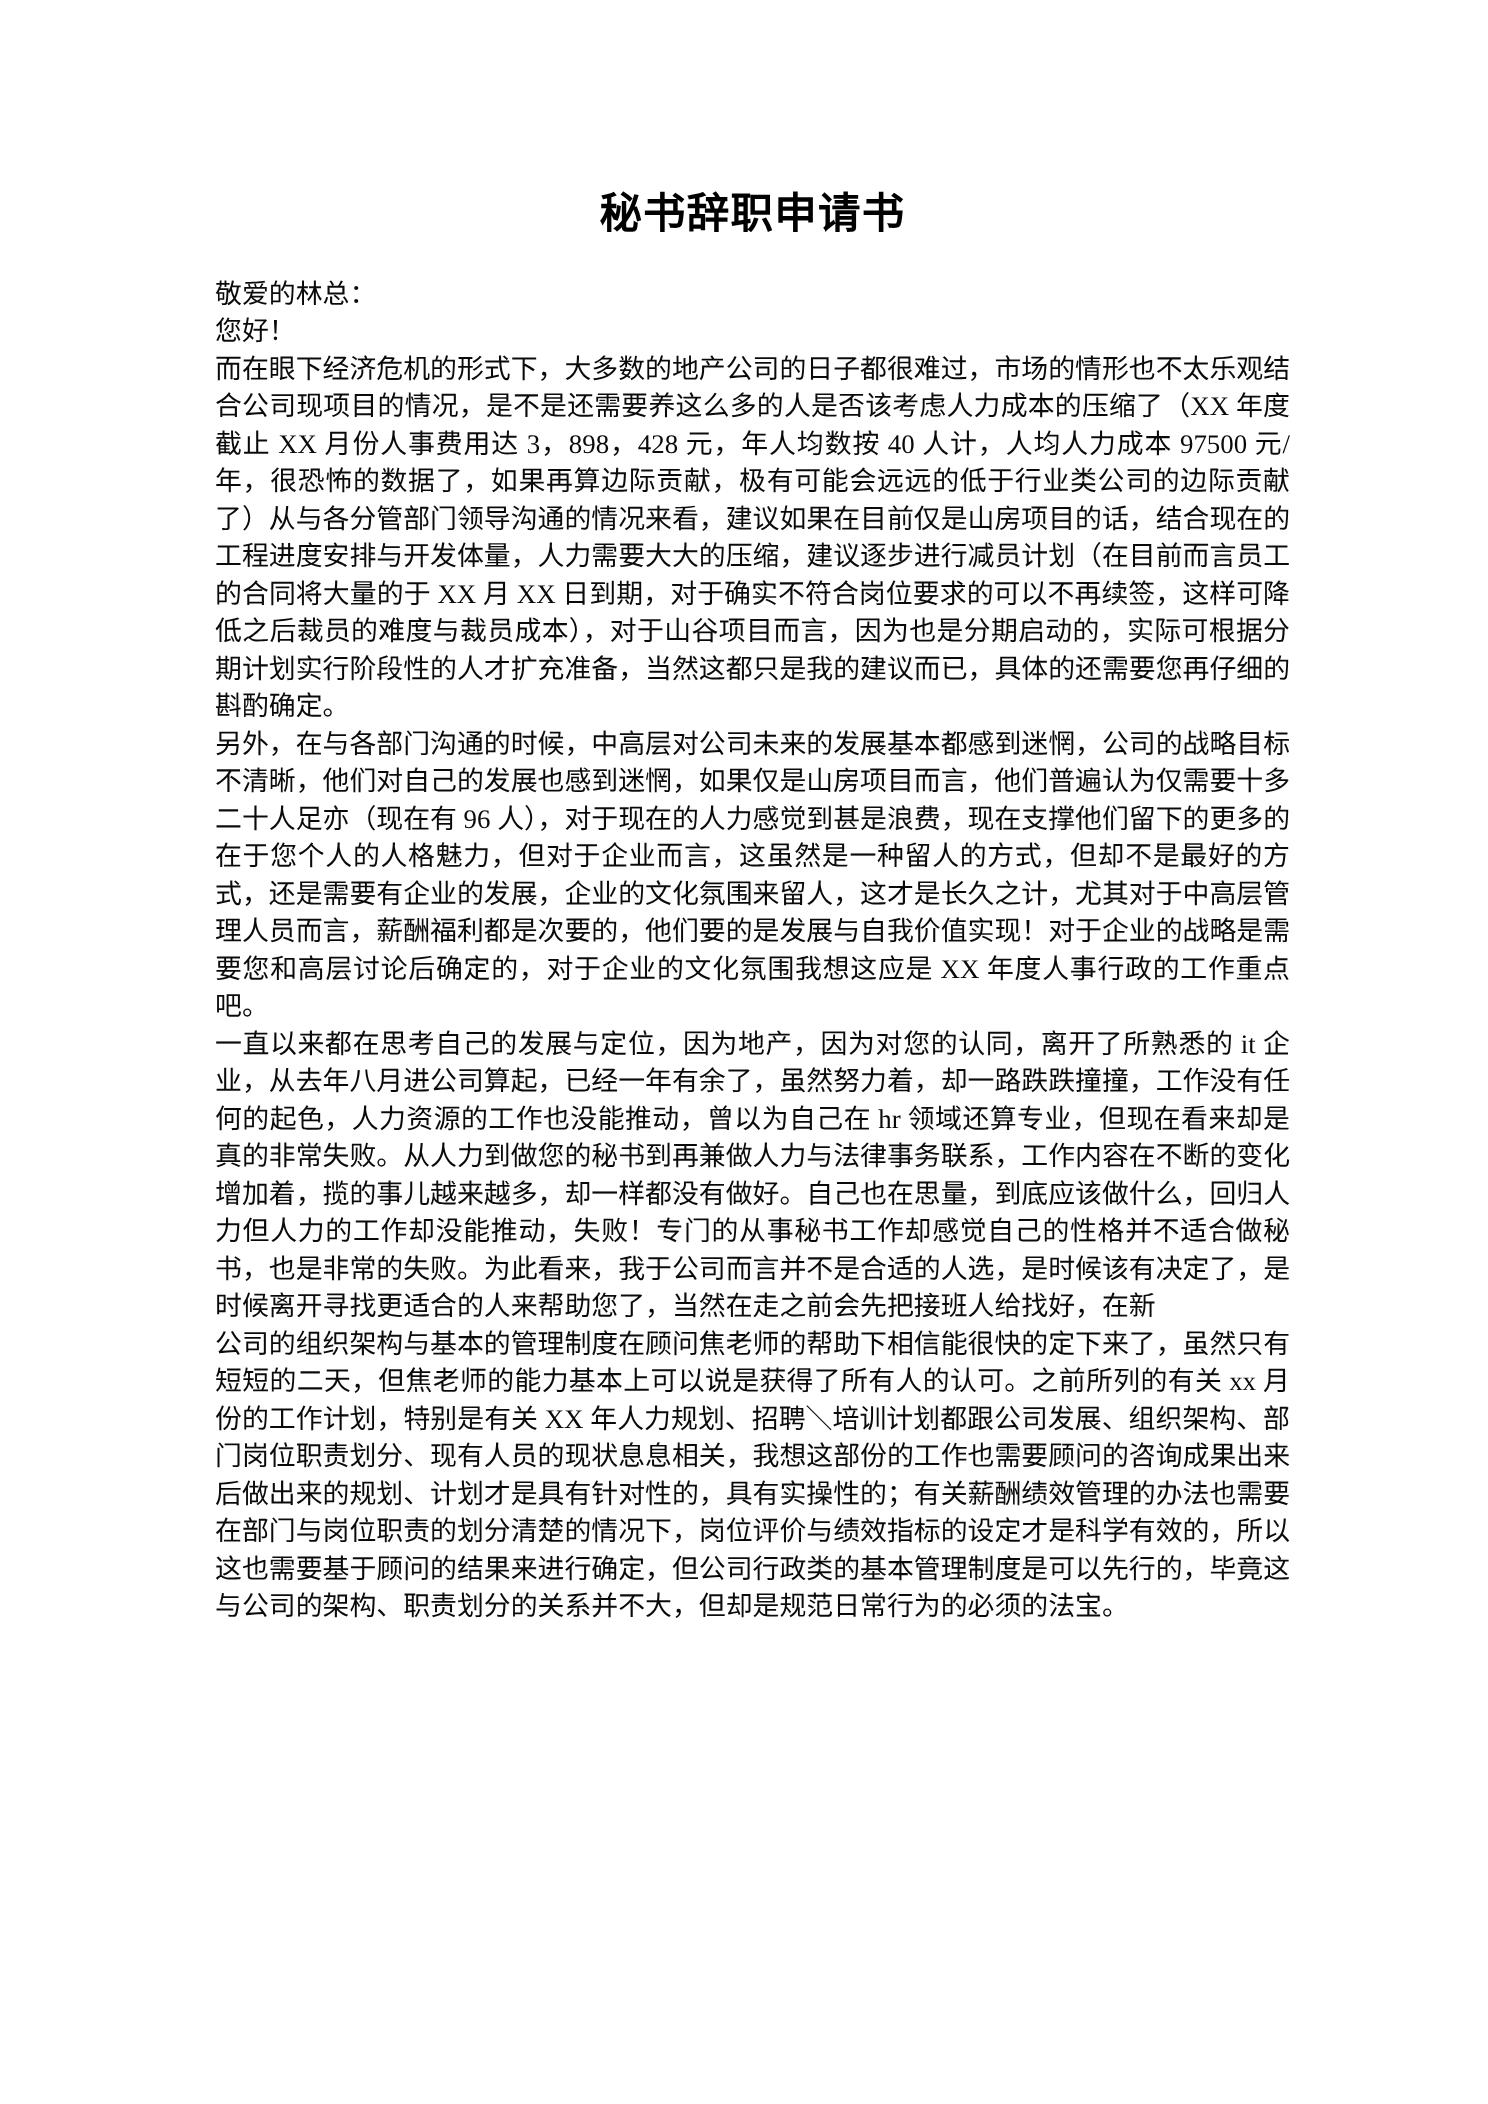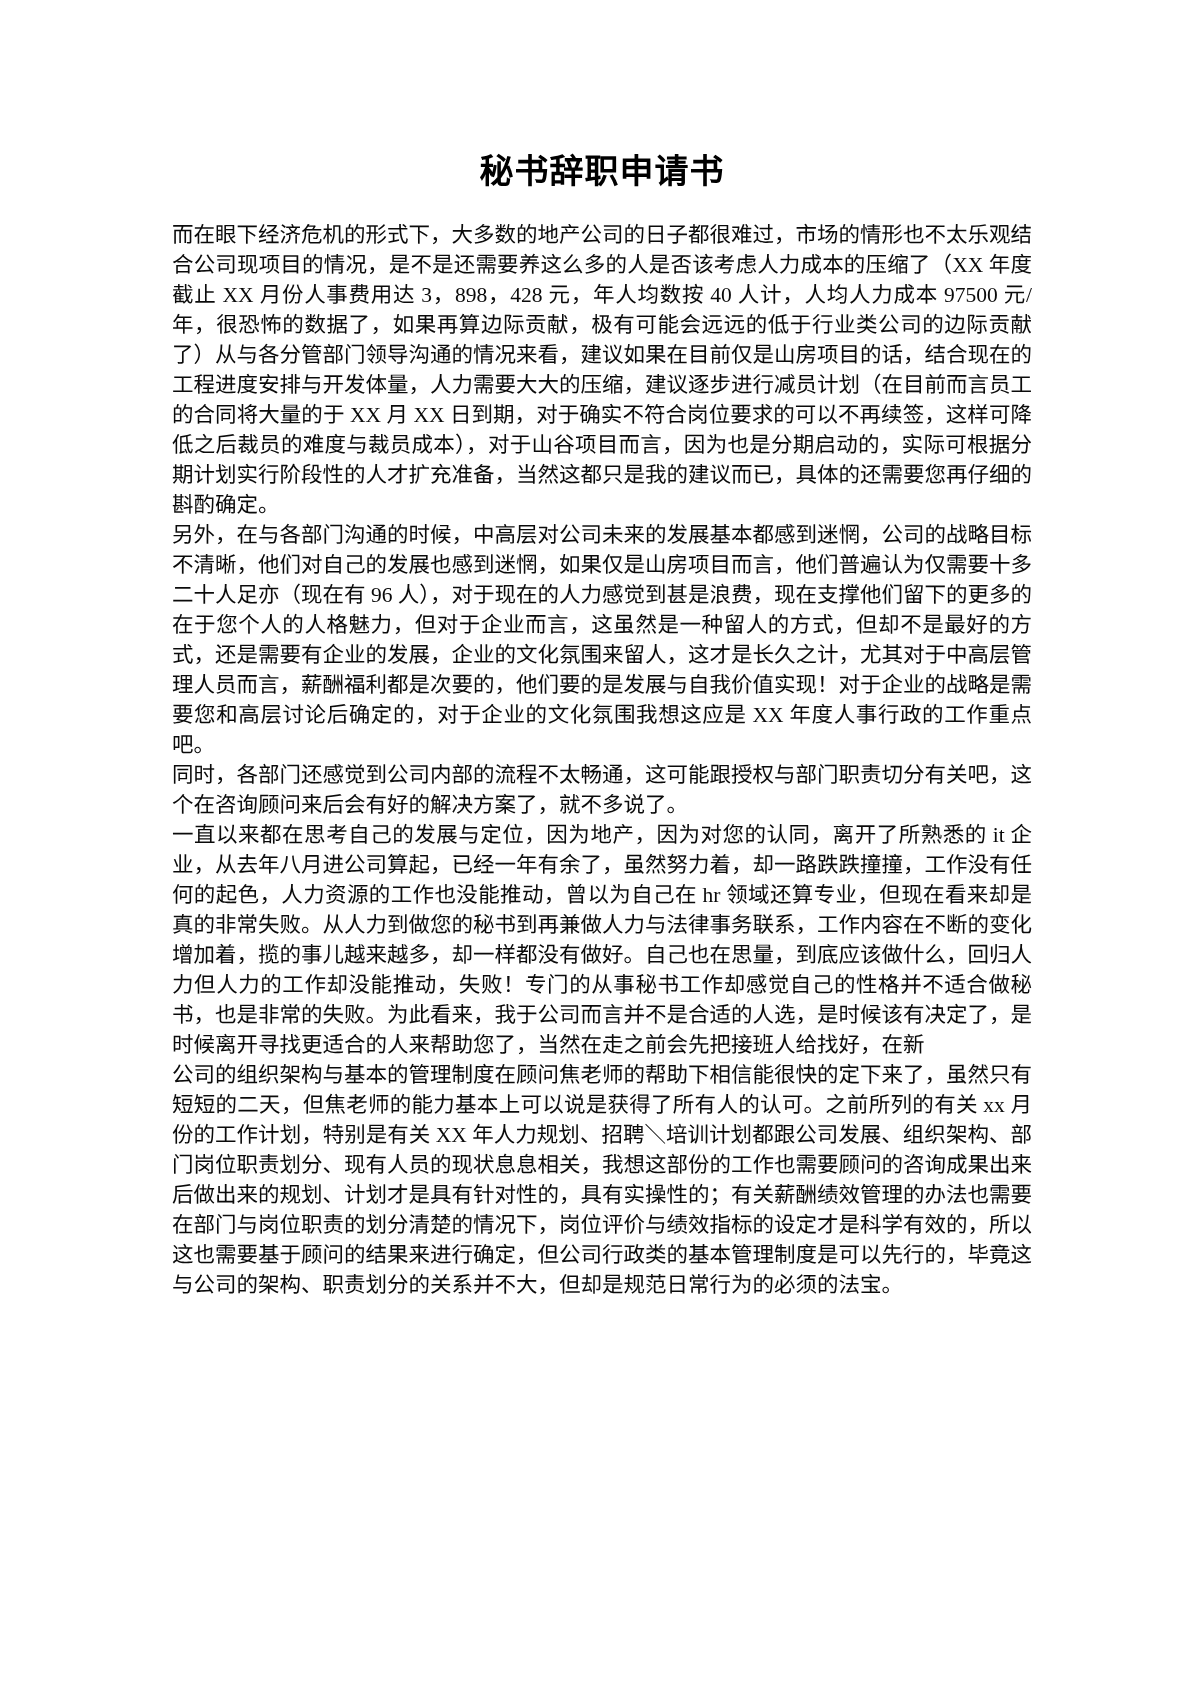--- a/index.html
+++ b/index.html
@@ -34,26 +34,27 @@
     text-justify: inter-character;
     word-break: break-all;
   }
 </style>
 </head>
 <body>
 
 <div class="page">
   <h1 class="doc-title">秘书辞职申请书</h1>
 
+  <p class="doc-line">敬爱的林总：</p>
 
+  <p class="doc-line">您好！</p>
 
 
 
   <p class="doc-para">而在眼下经济危机的形式下，大多数的地产公司的日子都很难过，市场的情形也不太乐观结合公司现项目的情况，是不是还需要养这么多的人是否该考虑人力成本的压缩了（XX 年度截止 XX 月份人事费用达 3，898，428 元，年人均数按 40 人计，人均人力成本 97500 元/年，很恐怖的数据了，如果再算边际贡献，极有可能会远远的低于行业类公司的边际贡献了）从与各分管部门领导沟通的情况来看，建议如果在目前仅是山房项目的话，结合现在的工程进度安排与开发体量，人力需要大大的压缩，建议逐步进行减员计划（在目前而言员工的合同将大量的于 XX 月 XX 日到期，对于确实不符合岗位要求的可以不再续签，这样可降低之后裁员的难度与裁员成本），对于山谷项目而言，因为也是分期启动的，实际可根据分期计划实行阶段性的人才扩充准备，当然这都只是我的建议而已，具体的还需要您再仔细的斟酌确定。</p>
 
   <p class="doc-para">另外，在与各部门沟通的时候，中高层对公司未来的发展基本都感到迷惘，公司的战略目标不清晰，他们对自己的发展也感到迷惘，如果仅是山房项目而言，他们普遍认为仅需要十多二十人足亦（现在有 96 人），对于现在的人力感觉到甚是浪费，现在支撑他们留下的更多的在于您个人的人格魅力，但对于企业而言，这虽然是一种留人的方式，但却不是最好的方式，还是需要有企业的发展，企业的文化氛围来留人，这才是长久之计，尤其对于中高层管理人员而言，薪酬福利都是次要的，他们要的是发展与自我价值实现！对于企业的战略是需要您和高层讨论后确定的，对于企业的文化氛围我想这应是 XX 年度人事行政的工作重点吧。</p>
 
-  <p class="doc-para">同时，各部门还感觉到公司内部的流程不太畅通，这可能跟授权与部门职责切分有关吧，这个在咨询顾问来后会有好的解决方案了，就不多说了。</p>
 
   <p class="doc-para">一直以来都在思考自己的发展与定位，因为地产，因为对您的认同，离开了所熟悉的 it 企业，从去年八月进公司算起，已经一年有余了，虽然努力着，却一路跌跌撞撞，工作没有任何的起色，人力资源的工作也没能推动，曾以为自己在 hr 领域还算专业，但现在看来却是真的非常失败。从人力到做您的秘书到再兼做人力与法律事务联系，工作内容在不断的变化增加着，揽的事儿越来越多，却一样都没有做好。自己也在思量，到底应该做什么，回归人力但人力的工作却没能推动，失败！专门的从事秘书工作却感觉自己的性格并不适合做秘书，也是非常的失败。为此看来，我于公司而言并不是合适的人选，是时候该有决定了，是时候离开寻找更适合的人来帮助您了，当然在走之前会先把接班人给找好，在新</p>
 
   <p class="doc-para">公司的组织架构与基本的管理制度在顾问焦老师的帮助下相信能很快的定下来了，虽然只有短短的二天，但焦老师的能力基本上可以说是获得了所有人的认可。之前所列的有关 xx 月份的工作计划，特别是有关 XX 年人力规划、招聘＼培训计划都跟公司发展、组织架构、部门岗位职责划分、现有人员的现状息息相关，我想这部份的工作也需要顾问的咨询成果出来后做出来的规划、计划才是具有针对性的，具有实操性的；有关薪酬绩效管理的办法也需要在部门与岗位职责的划分清楚的情况下，岗位评价与绩效指标的设定才是科学有效的，所以这也需要基于顾问的结果来进行确定，但公司行政类的基本管理制度是可以先行的，毕竟这与公司的架构、职责划分的关系并不大，但却是规范日常行为的必须的法宝。</p>
 </div>
 
 </body></html>

